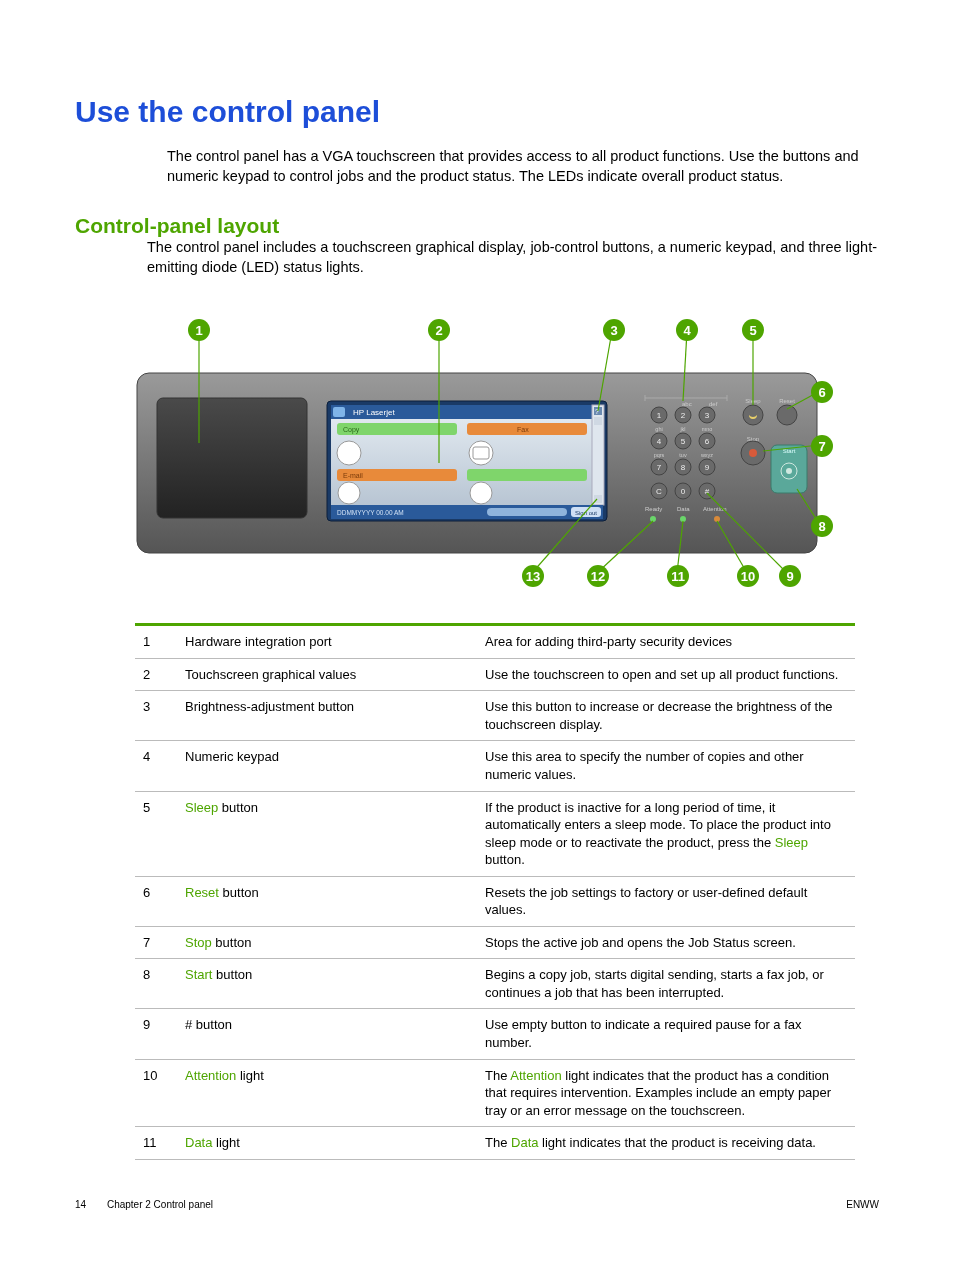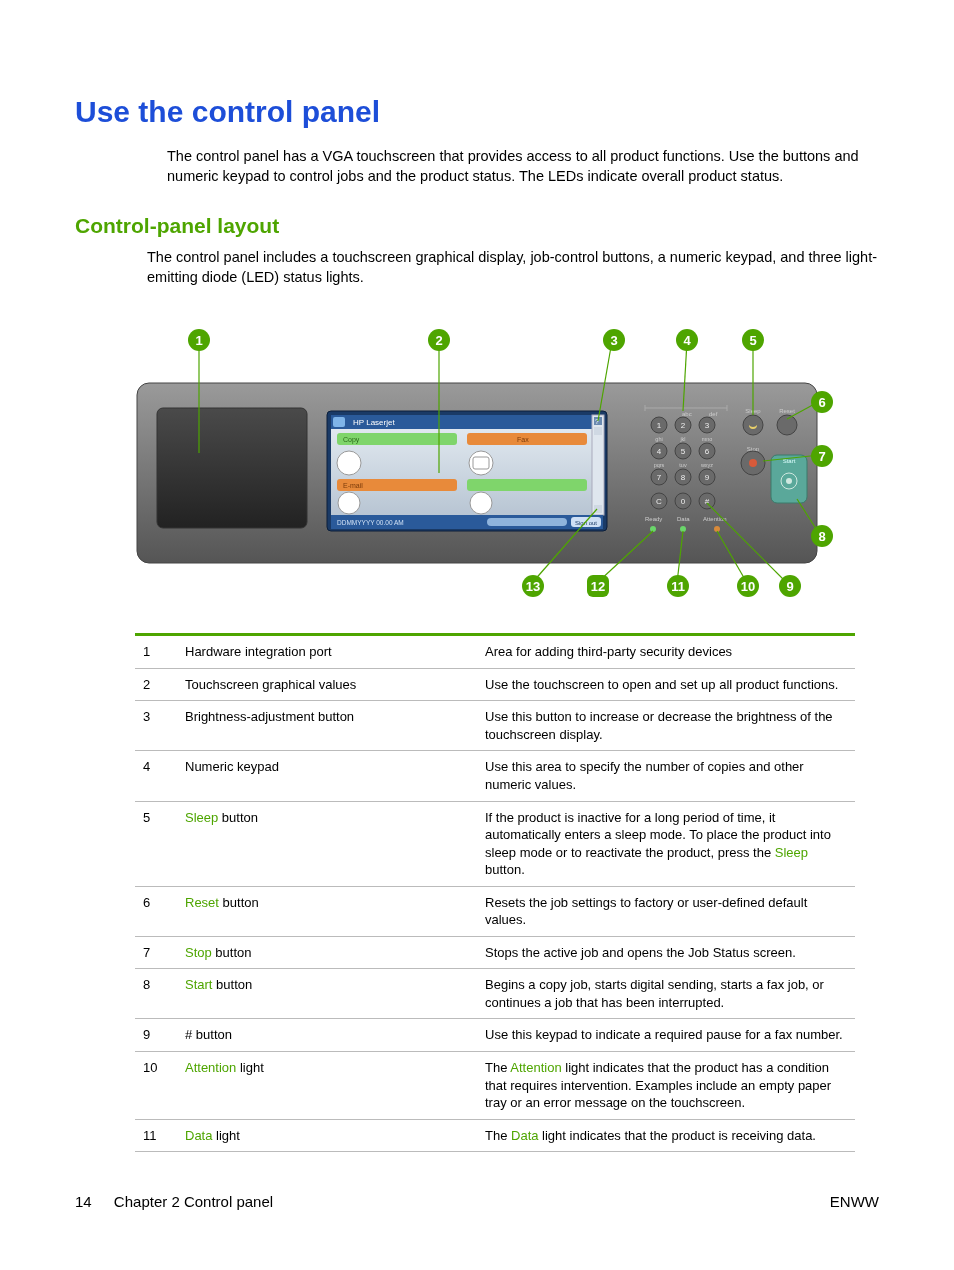--- a/index.html
+++ b/index.html
@@ -21,21 +21,21 @@
   .intro {
     font-size: 14.5px;
     line-height: 1.35;
     margin-left: 92px;
     margin-bottom: 28px;
   }
   h2.section-title {
     color: #4ea500;
     font-size: 21px;
     font-weight: bold;
-    margin-bottom: 10px;
+    margin-bottom: 0;
   }
   .section-intro {
     font-size: 14.5px;
     line-height: 1.35;
     margin-left: 72px;
     margin-bottom: 16px;
   }
   .diagram-wrap {
     width: 700px;
     margin: 0 auto 40px auto;
@@ -69,21 +69,21 @@
     line-height: 1.35;
   }
   table.spec td:nth-child(1){ width: 42px; }
   table.spec td:nth-child(2){ width: 300px; }
   .kw { color: #4ea500; }
   .footer {
     position: absolute;
     bottom: 60px;
     left: 75px;
     right: 75px;
-    font-size: 15px;
+    font-size: 10px;
     display: flex;
     justify-content: space-between;
   }
   .footer .left span.num { margin-right: 18px; }
 </style>
 </head>
 <body>
 
 <h1 class="page-title">Use the control panel</h1>
 <p class="intro">The control panel has a VGA touchscreen that provides access to all product functions. Use the buttons and numeric keypad to control jobs and the product status. The LEDs indicate overall product status.</p>
@@ -231,21 +231,21 @@
   <div class="callout" style="left:301px; top:26px;">2</div>
   <div class="callout" style="left:476px; top:26px;">3</div>
   <div class="callout" style="left:549px; top:26px;">4</div>
   <div class="callout" style="left:615px; top:26px;">5</div>
   <div class="callout" style="left:684px; top:88px;">6</div>
   <div class="callout" style="left:684px; top:142px;">7</div>
   <div class="callout" style="left:684px; top:222px;">8</div>
   <div class="callout" style="left:652px; top:272px;">9</div>
   <div class="callout" style="left:610px; top:272px;">10</div>
   <div class="callout" style="left:540px; top:272px;">11</div>
-  <div class="callout" style="left:460px; top:272px;border-radius:6px;">12</div>
+  <div class="callout" style="left:460px; top:272px;">12</div>
   <div class="callout" style="left:395px; top:272px;">13</div>
 </div>
 
 <table class="spec">
   <tbody id="spec-body">
       <tr>
         <td>1</td>
         <td>Hardware integration port</td>
         <td>Area for adding third-party security devices</td>
       </tr>
@@ -280,21 +280,21 @@
         <td>Stops the active job and opens the Job Status screen.</td>
       </tr>
       <tr>
         <td>8</td>
         <td><span class="kw">Start</span> button</td>
         <td>Begins a copy job, starts digital sending, starts a fax job, or continues a job that has been interrupted.</td>
       </tr>
       <tr>
         <td>9</td>
         <td># button</td>
-        <td>Use this keypad to indicate a required pause for a fax number.</td>
+        <td>Use empty button to indicate a required pause for a fax number.</td>
       </tr>
       <tr>
         <td>10</td>
         <td><span class="kw">Attention</span> light</td>
         <td>The <span class="kw">Attention</span> light indicates that the product has a condition that requires intervention. Examples include an empty paper tray or an error message on the touchscreen.</td>
       </tr>
       <tr>
         <td>11</td>
         <td><span class="kw">Data</span> light</td>
         <td>The <span class="kw">Data</span> light indicates that the product is receiving data.</td>

